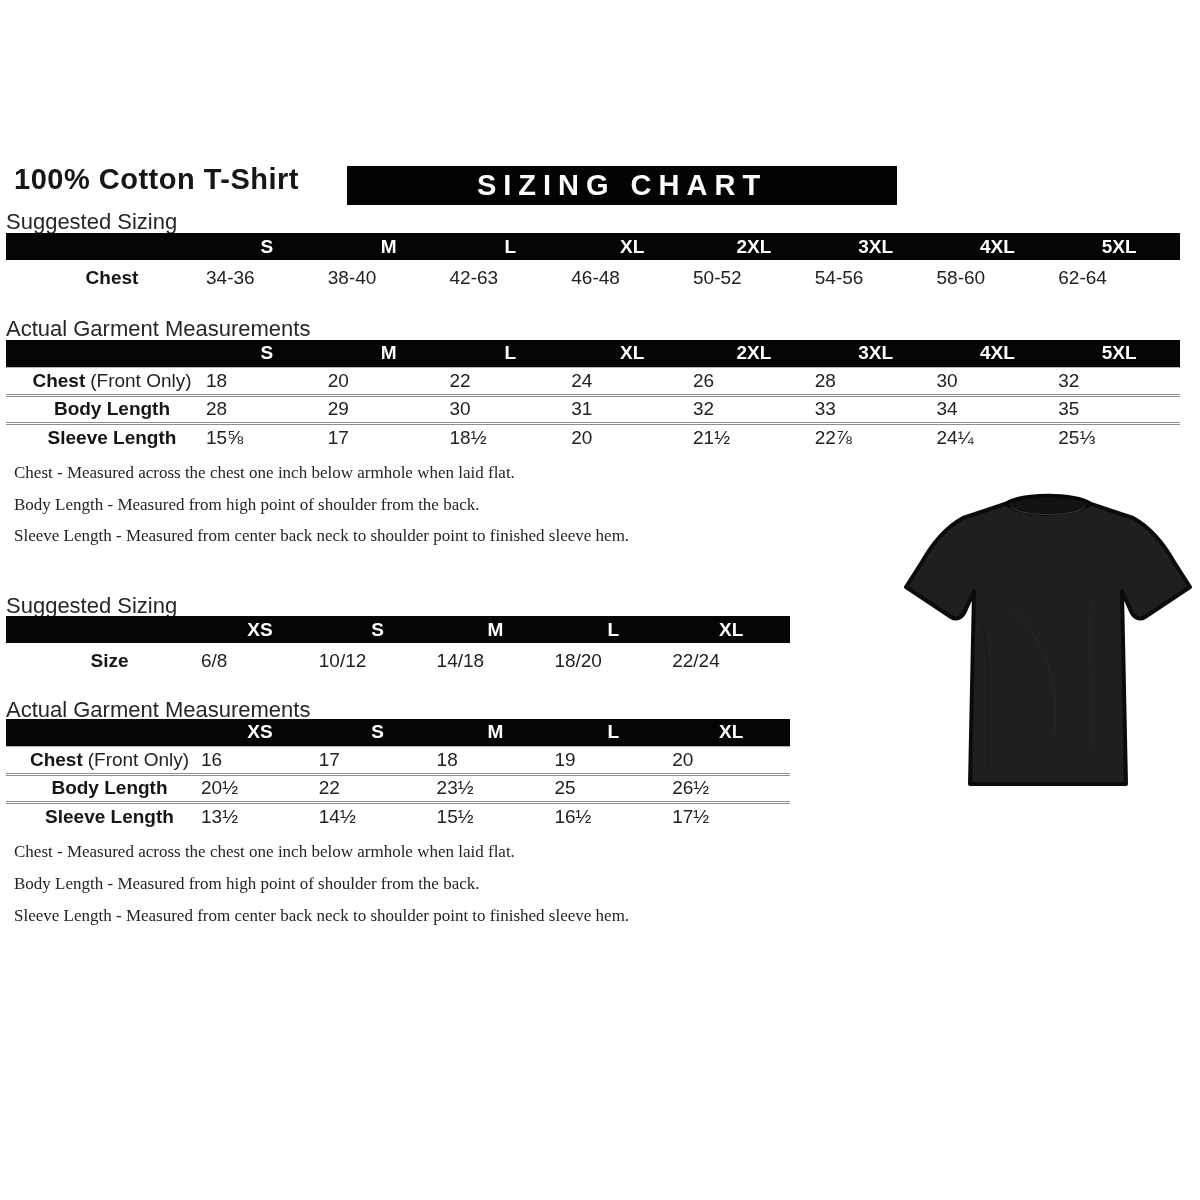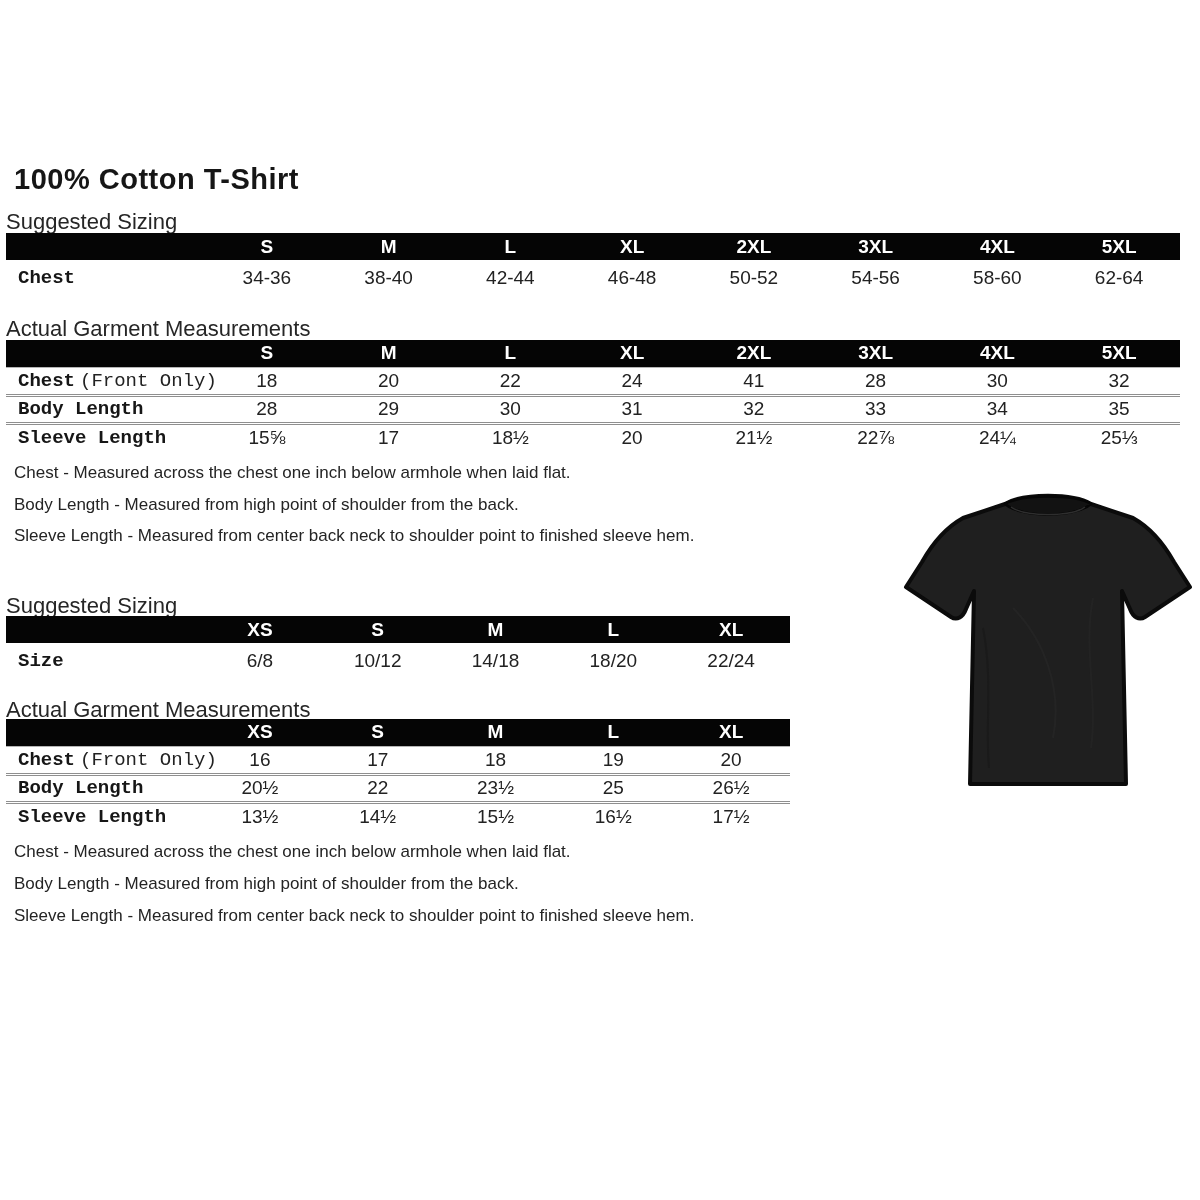--- a/index.html
+++ b/index.html
@@ -18,41 +18,44 @@
   .sec-label { position:absolute; left:6px; font-size:22px; color:#262626; }
 
   table { position:absolute; left:6px; border-collapse:collapse; table-layout:fixed; }
   table.adult-w { width:1174px; }
   table.youth-w { width:784px; }
   col.lblcol-a { width:200px; }
   col.lblcol-y { width:195px; }
 
   tr.hdr th { background:#050505; color:#ffffff; font-size:19px; font-weight:bold;
               height:27px; text-align:center; padding:0; }
-  td { font-size:19px; color:#222; text-align:center; padding:0; }
-  td.lbl { text-align:left; padding-left:12px; white-space:nowrap;font-family:Liberation Mono, monospace; }
+  td { font-size:19px; color:#222; text-align:left; padding:0; }
+  td.lbl { text-align:center; padding-left:12px; white-space:nowrap; }
   .b { font-weight:bold; color:#161616; }
   .note-sfx { font-weight:normal; margin-left:5px; color:#222; }
 
   tr.tall td { height:36px; vertical-align:middle; }
   tr.mrow td { height:28px; vertical-align:middle;margin-top:48px; }
   tr.sep td { border-bottom:3px double #8f8f8f; }
   tr.hdrline th { border-bottom:1px solid #b5b5b5; }
 
   .notes { position:absolute; left:14px; font-size:17px; color:#242424; }
-  .notes div { height:31.5px; }
+  .notes div { height:31.5px;font-family:Liberation Serif, serif; }
 
   .tshirt-wrap { position:absolute; left:893px; top:488px; width:302px; height:315px; }
 </style>
 </head>
 <body>
 
 <div class="page">
 
   <div class="title adult">100% Cotton T-Shirt</div>
+  <div class="banner">
+    <span>SIZING CHART</span>
+  </div>
 
   <div class="sec-label" style="top:209px">Suggested Sizing</div>
   <table class="adult-w" style="top:233px">
     <colgroup>
         <col class="lblcol-a">
         <col>
         <col>
         <col>
         <col>
         <col>
@@ -71,21 +74,21 @@
         <th>3XL</th>
         <th>4XL</th>
         <th>5XL</th>
       </tr>
     </thead>
     <tbody>
       <tr class="tall">
         <td class="lbl"><span class="b">Chest</span></td>
         <td>34-36</td>
         <td>38-40</td>
-        <td>42-44</td>
+        <td>42-63</td>
         <td>46-48</td>
         <td>50-52</td>
         <td>54-56</td>
         <td>58-60</td>
         <td>62-64</td>
       </tr>
     </tbody>
   </table>
 
   <div class="sec-label" style="top:316px">Actual Garment Measurements</div>
@@ -116,21 +119,21 @@
     </thead>
     <tbody>
       <tr class="mrow sep">
         <td class="lbl">
           <span class="b">Chest</span><span class="note-sfx">(Front Only)</span>
         </td>
         <td>18</td>
         <td>20</td>
         <td>22</td>
         <td>24</td>
-        <td>41</td>
+        <td>26</td>
         <td>28</td>
         <td>30</td>
         <td>32</td>
       </tr>
       <tr class="mrow sep">
         <td class="lbl"><span class="b">Body Length</span></td>
         <td>28</td>
         <td>29</td>
         <td>30</td>
         <td>31</td>

